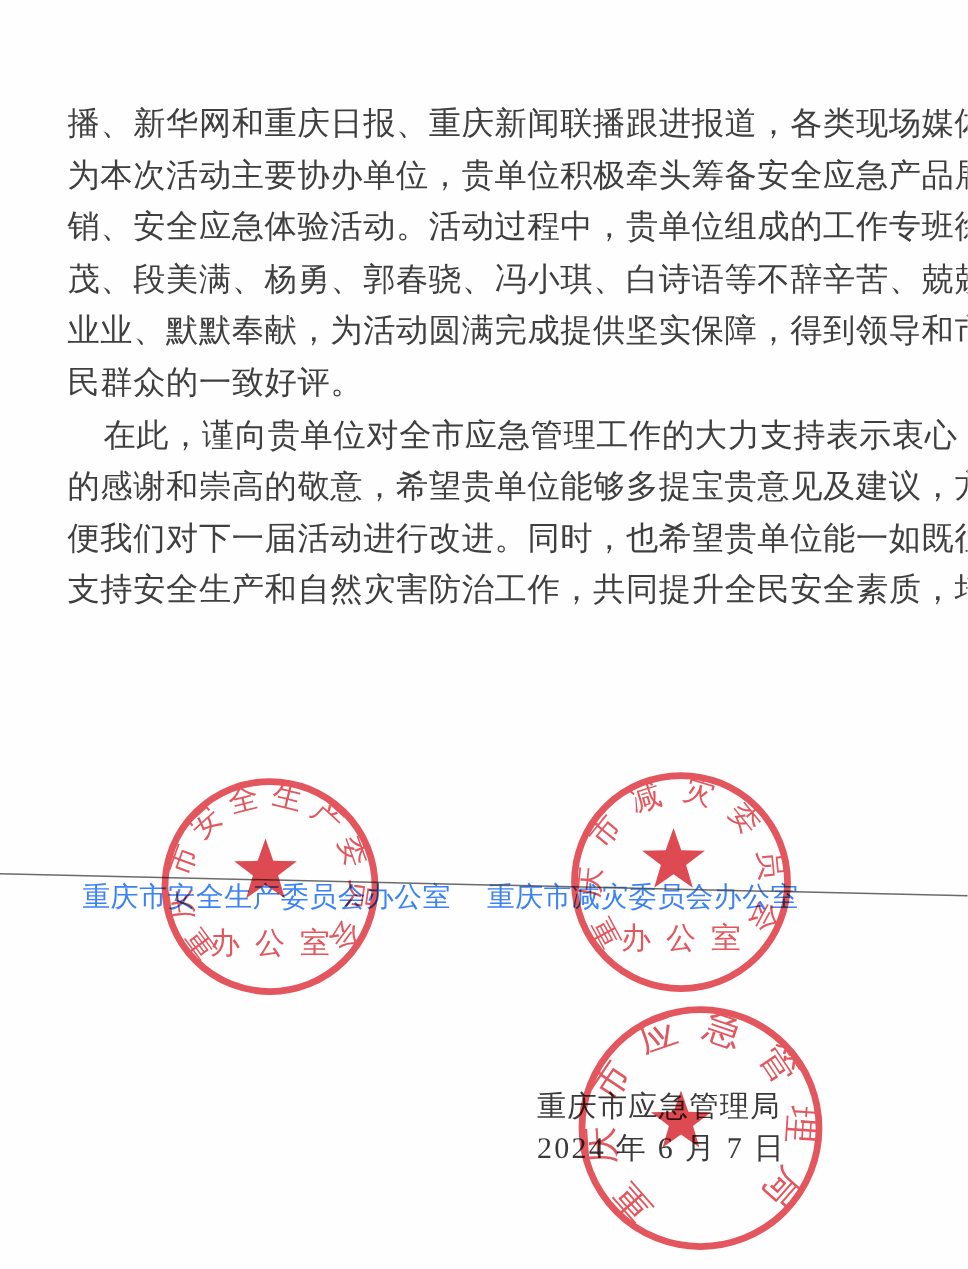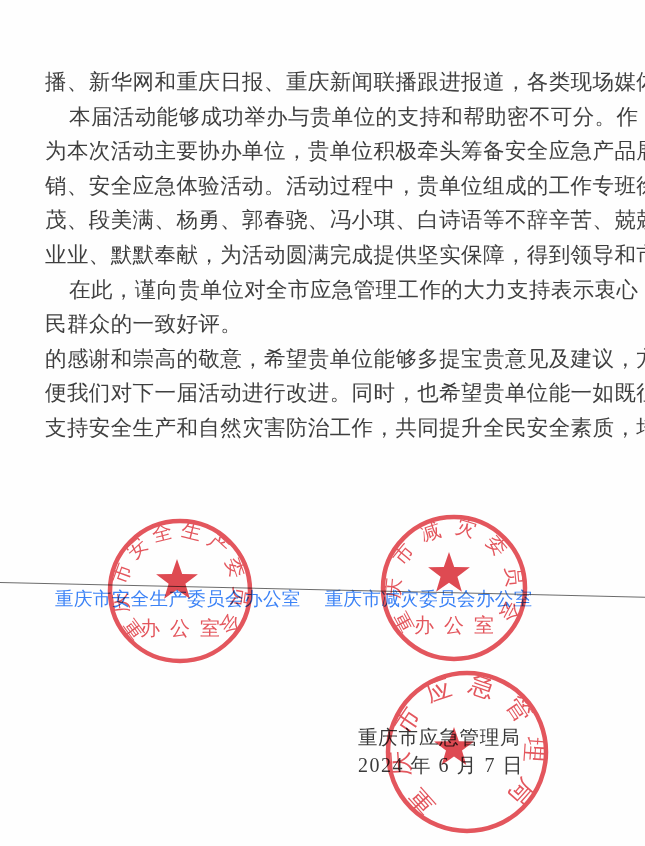--- a/index.html
+++ b/index.html
@@ -65,27 +65,26 @@
     pointer-events:none;
   }
 </style>
 </head>
 <body>
 
 <div class="page">
 
   <div class="text-block">
       <div class="line">播、新华网和重庆日报、重庆新闻联播跟进报道，各类现场媒体</div>
-      <div class="line ind">本届活动能够成功举办与贵单位的支持和帮助密不可分。作</div>
       <div class="line">为本次活动主要协办单位，贵单位积极牵头筹备安全应急产品展</div>
       <div class="line">销、安全应急体验活动。活动过程中，贵单位组成的工作专班徐</div>
       <div class="line">茂、段美满、杨勇、郭春骁、冯小琪、白诗语等不辞辛苦、兢兢</div>
       <div class="line">业业、默默奉献，为活动圆满完成提供坚实保障，得到领导和市</div>
+      <div class="line short">民群众的一致好评。</div>
       <div class="line ind">在此，谨向贵单位对全市应急管理工作的大力支持表示衷心</div>
-      <div class="line short">民群众的一致好评。</div>
       <div class="line">的感谢和崇高的敬意，希望贵单位能够多提宝贵意见及建议，方</div>
       <div class="line">便我们对下一届活动进行改进。同时，也希望贵单位能一如既往的</div>
       <div class="line">支持安全生产和自然灾害防治工作，共同提升全民安全素质，培育</div>
     </div>
 
   <div class="scan-line"></div>
 
   <div class="sig-row">
     <span>重庆市安全生产委员会办公室</span>
     <span>重庆市减灾委员会办公室</span>

